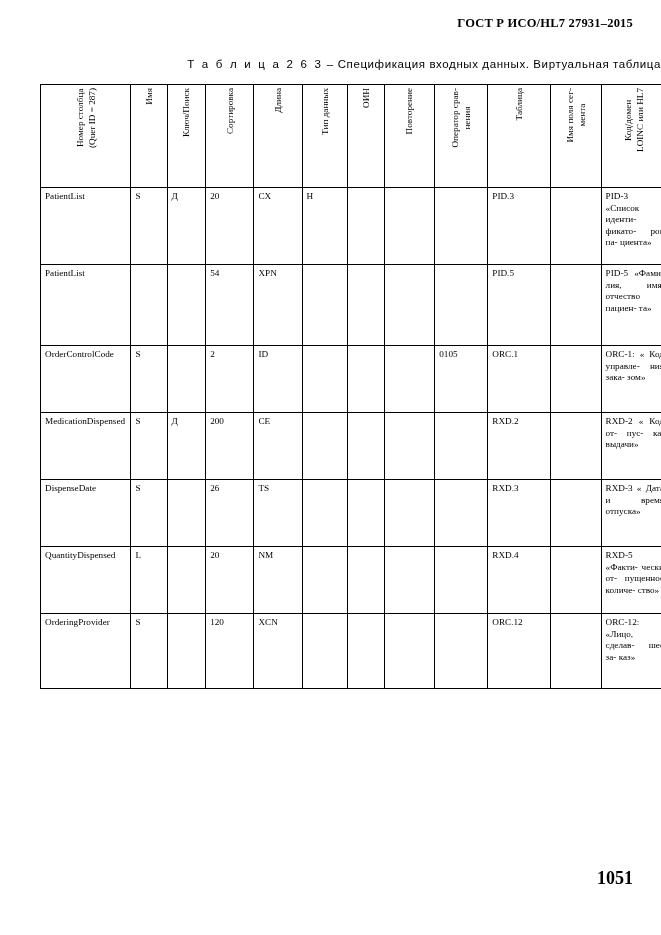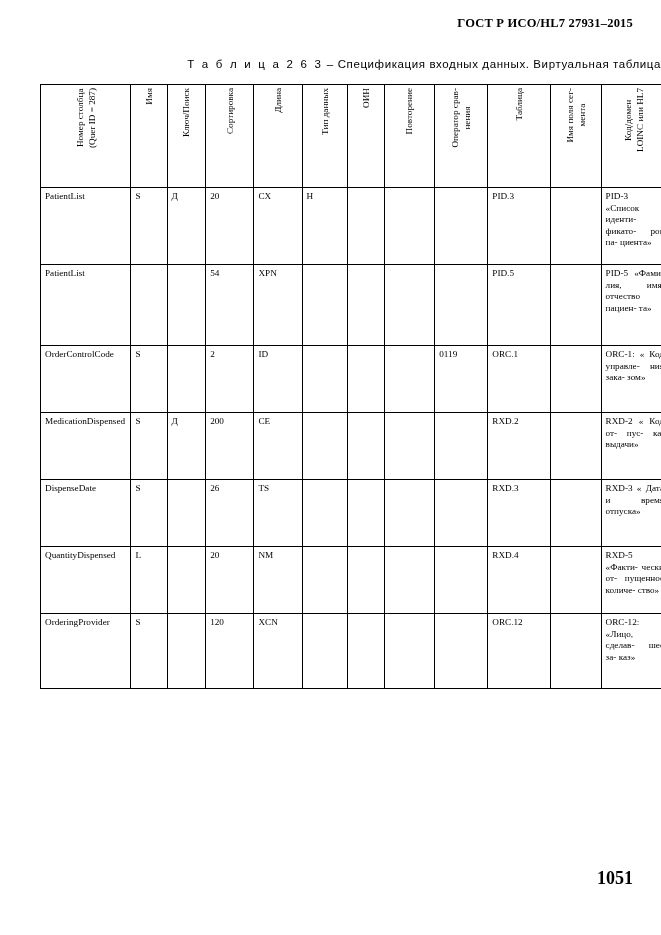--- a/index.html
+++ b/index.html
@@ -247,21 +247,21 @@
         <td>
             <span class="cell-wrap"></span>
           </td>
         <td>
             <span class="cell-wrap"></span>
           </td>
         <td>
             <span class="cell-wrap"></span>
           </td>
         <td>
-            <span class="cell-wrap">0119</span>
+            <span class="cell-wrap">0105</span>
           </td>
         <td>
             <span class="cell-wrap">ORC.1</span>
           </td>
         <td>
             <span class="cell-wrap"></span>
           </td>
         <td>
             <span class="cell-wrap c-last">ORC-1: « Код управле- ния зака- зом»</span>
           </td>

